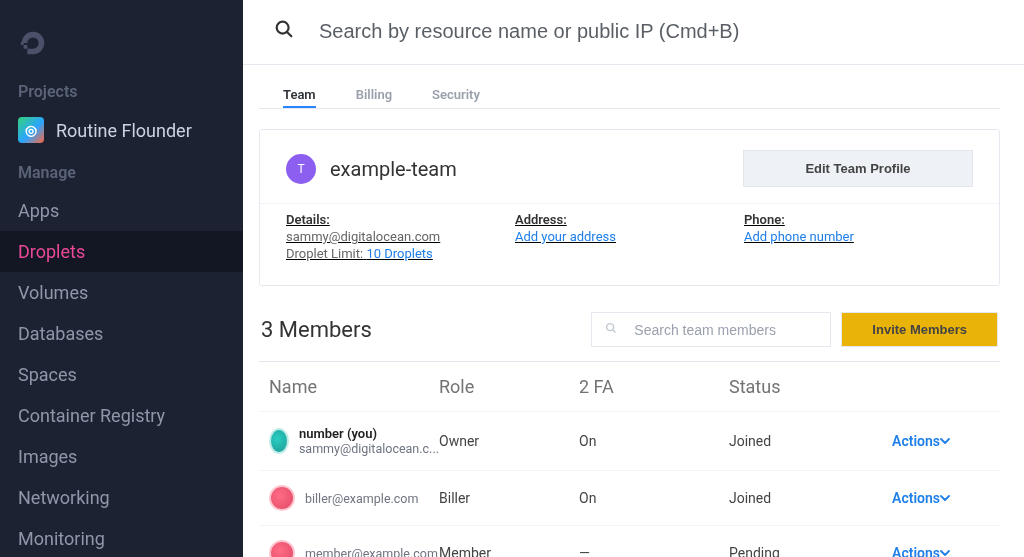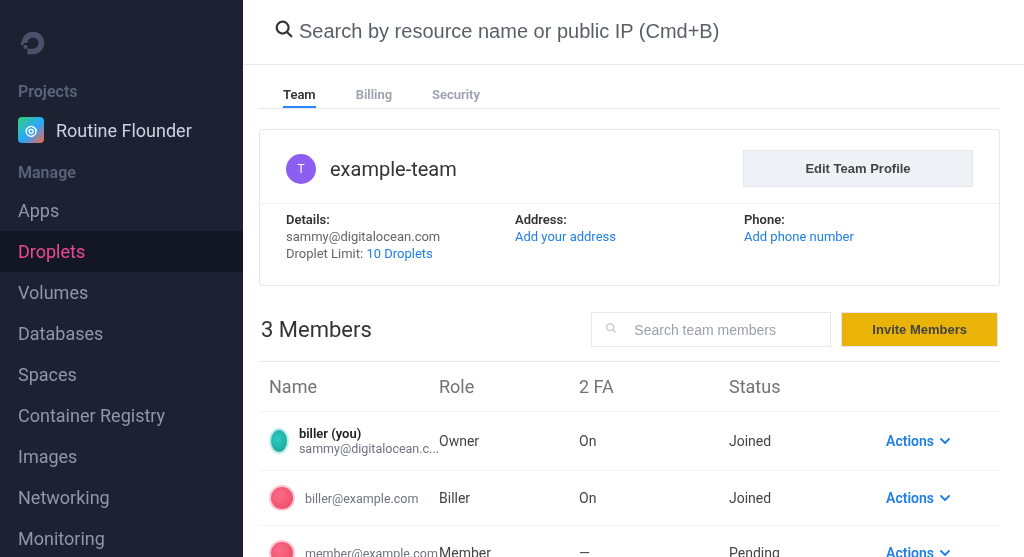--- a/index.html
+++ b/index.html
@@ -12,41 +12,41 @@
   .brand svg { width: 30px; height: 30px; display: block; }
   .section-title { font-size: 16px; font-weight: 600; color: #5a6378; padding: 6px 18px 8px 18px; }
   .project-item { display: flex; align-items: center; gap: 12px; padding: 8px 18px 14px 18px; color: #cbd3e1; font-size: 18px; }
   .project-icon { width: 26px; height: 26px; border-radius: 4px; background: linear-gradient(135deg,#33d17a 0%, #2aa5ff 55%, #ff663e 100%); display:flex; align-items:center; justify-content:center; color:#fff; font-size:14px; font-weight:600; }
   .nav-list { display: flex; flex-direction: column; }
   .nav-item { padding: 10px 18px; font-size: 18px; color: #8f97aa; cursor: pointer; }
   .nav-item.active { background: #131724; color: #ec4899; }
 
   
   .main { flex: 1; display: flex; flex-direction: column; min-width: 0; }
-  .search-bar { display: flex; align-items: center; gap: 4px; padding: 18px 30px 20px 30px; border-bottom: 1px solid #e5e9ef; }
+  .search-bar { display: flex; align-items: center; gap: 24px; padding: 18px 30px 20px 30px; border-bottom: 1px solid #e5e9ef; }
   .search-bar .icon-slot { color: #333; }
   .search-bar input { border: none; outline: none; font-size: 20px; color: #555; width: 100%; }
   .search-bar input::placeholder { color: #5a5f66; }
 
   .content { padding: 18px 24px 0 16px; overflow: hidden; }
 
   
   .tabs { display: flex; gap: 20px; border-bottom: 1px solid #e5e9ef; padding: 0 4px; }
   .tab { font-size: 13px; color: #9aa1ad; padding: 4px 0 4px 0; cursor: pointer; font-weight: 600; border-bottom: 2px solid transparent; margin-left: 20px; }
   .tab.active { color: #2f3338; border-bottom-color: #2a85ff; }
 
   
   .panel { border: 1px solid #e5e9ef; border-radius: 3px; margin-top: 20px; padding: 0; }
   .panel-head { display: flex; align-items: center; justify-content: space-between; padding: 20px 26px 16px 26px; }
   .team-name-wrap { display: flex; align-items: center; gap: 14px; }
   .team-avatar { width: 30px; height: 30px; border-radius: 50%; background: #8c5ff1; color: #fff; display:flex; align-items:center; justify-content:center; font-size:12px; }
   .team-name { font-size: 20px; color: #333; }
   .edit-btn { background: #eef1f5; border: 1px solid #e3e7ec; color: #444; font-size: 13px; font-weight: 600; padding: 10px 44px; cursor: pointer; width: 230px; text-align:center; }
 
-  .panel-details { display: flex; padding: 8px 26px 24px 26px; border-top: 1px solid #f1f3f7; }
+  .panel-details { display: flex; padding: 8px 26px 24px 26px; border-top: 1px solid #f1f3f7; text-decoration: underline; }
   .detail-col { flex: 1; font-size: 13px; color: #3a3f46; }
   .detail-col .dlabel { font-weight: 600; color: #333; margin-bottom: 2px; }
   .detail-col .dtext { color: #666; margin-top: 2px; }
   .link { color: #1f7fe8; cursor: pointer; }
 
   
   .members-head { display: flex; align-items: center; justify-content: space-between; margin-top: 26px; padding: 0 2px; }
   .members-title { font-size: 22px; color: #333; }
   .members-actions { display: flex; gap: 10px; }
   .search-members { display: flex; align-items: center; gap: 16px; border: 1px solid #e5e9ef; padding: 8px 12px; width: 240px; color: #9aa1ad; font-size: 14px; }
@@ -57,21 +57,21 @@
   .members-table { margin-top: 14px; border-top: 1px solid #e5e9ef; }
   .thead, .trow { display: grid; grid-template-columns: 170px 140px 150px 150px 1fr; align-items: center; padding: 14px 10px; border-bottom: 1px solid #f1f3f7; font-size: 14px; color: #444; }
   .thead { font-weight: 400; color: #737373; font-size: 18px; }
   .trow .user { display: flex; align-items: center; gap: 10px; }
   .trow .avatar { width: 26px; height: 26px; border-radius: 50%; }
   .av-teal { background: radial-gradient(circle at 40% 40%, #2bcdc2, #1b9c93); border: 2px solid #bfece8; }
   .av-pink { background: radial-gradient(circle at 40% 40%, #ff6b84, #e14967); border: 2px solid #ffc6d0; }
   .uname { font-weight: 600; font-size: 13px; color: #222; }
   .uemail { font-size: 12.5px; color: #6e7480; }
   .actions-cell { text-align: right; padding-right: 40px; }
-  .actions-link { color: #1f7fe8; font-weight: 600; font-size: 14px; cursor: pointer; display: inline-flex; align-items: center; gap: 6px; }
+  .actions-link { color: #1f7fe8; font-weight: 600; font-size: 14px; cursor: pointer; display: inline-flex; align-items: center; }
   .chev { display:inline-block; }
   .chev svg { width: 10px; height: 10px; }
 
   .small-search-icon svg { width: 14px; height: 14px; }
 
 </style>
 </head>
 <body>
 
 <div class="app">
@@ -172,21 +172,21 @@
           <div>Role</div>
           <div>2 FA</div>
           <div>Status</div>
           <div></div>
         </div>
         <div id="member-rows">
             <div class="trow">
               <div class="user">
                 <div class="avatar av-teal"></div>
                 <div>
-                  <div class="uname">biller (you)</div>
+                  <div class="uname">number (you)</div>
                   <div class="uemail">sammy@digitalocean.c...</div>
                 </div>
               </div>
               <div>Owner</div>
               <div>On</div>
               <div>Joined</div>
               <div class="actions-cell"><span class="actions-link">
                   <span>Actions</span>
                   <span class="chev"><svg viewBox="0 0 10 10">
                       <path d="M1 3 L5 7 L9 3" fill="none" stroke="#1f7fe8" stroke-width="1.8" stroke-linecap="round" stroke-linejoin="round"></path>

